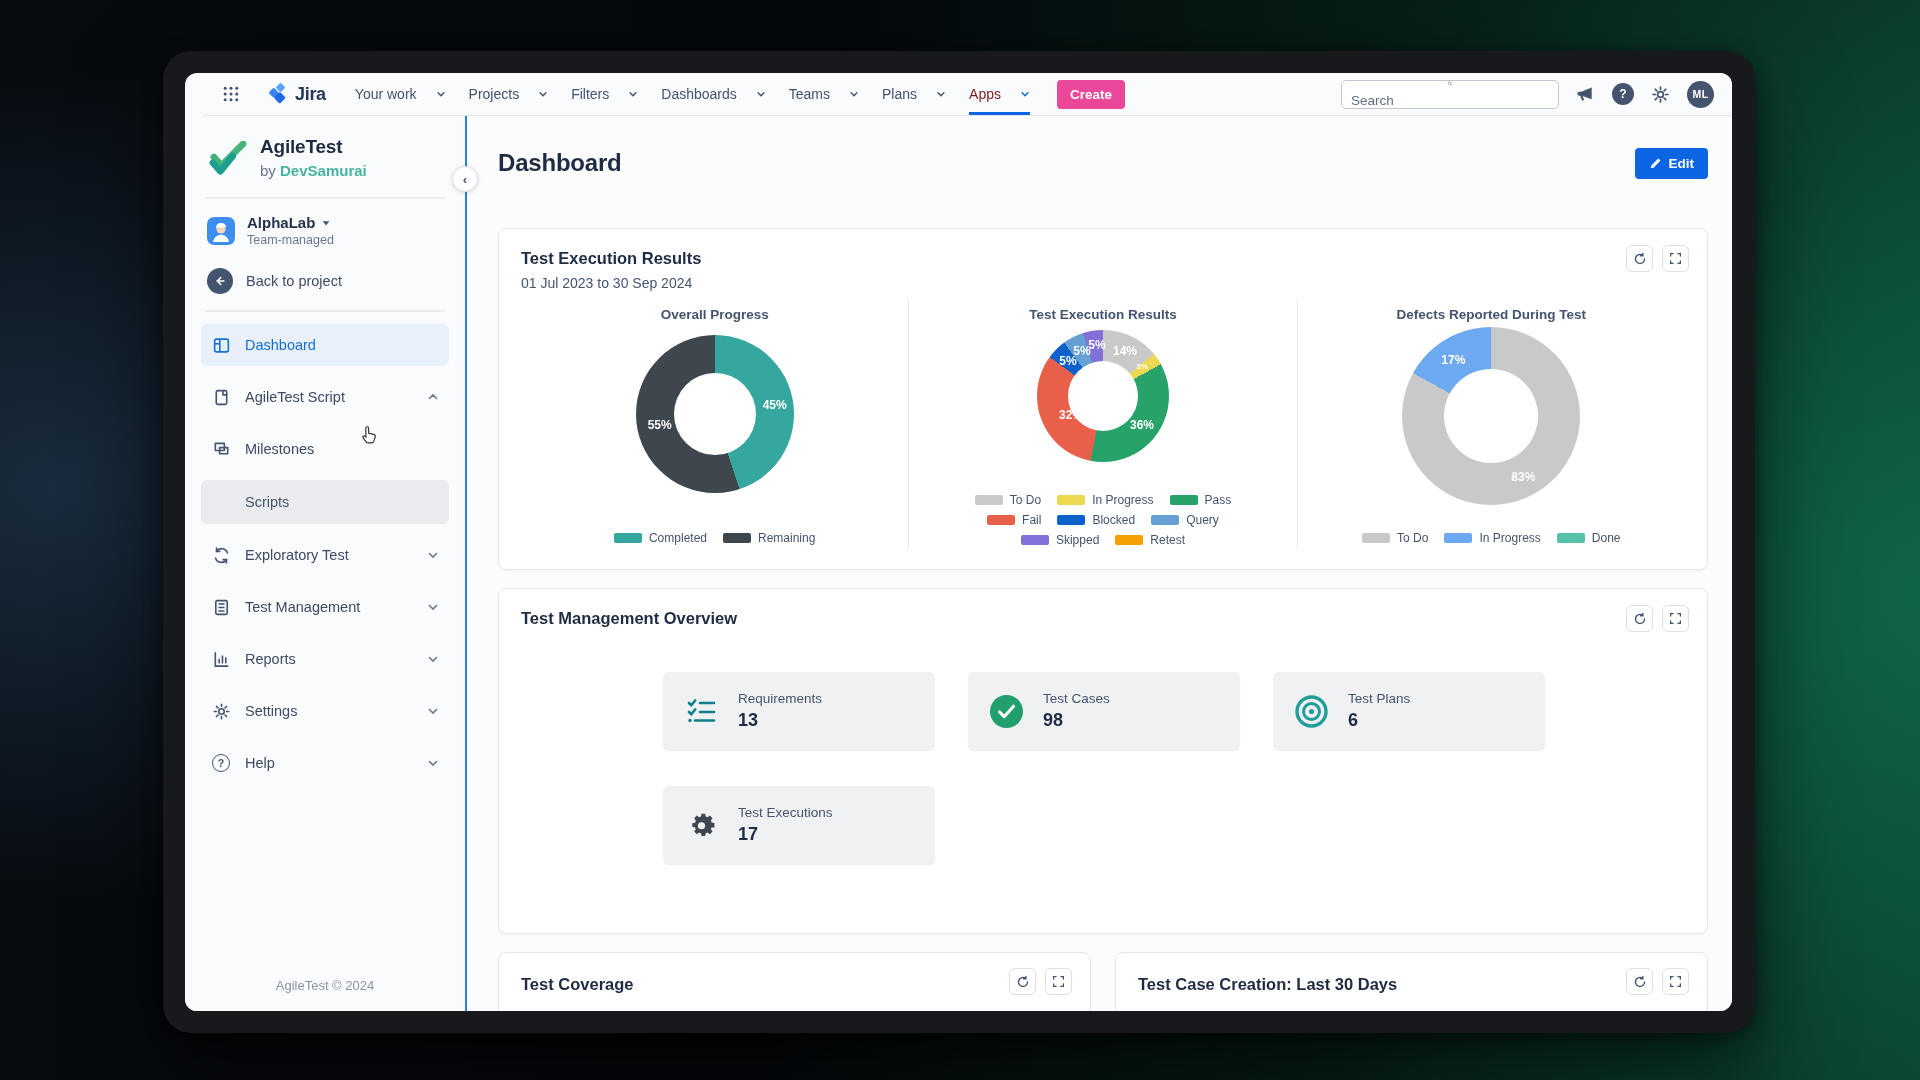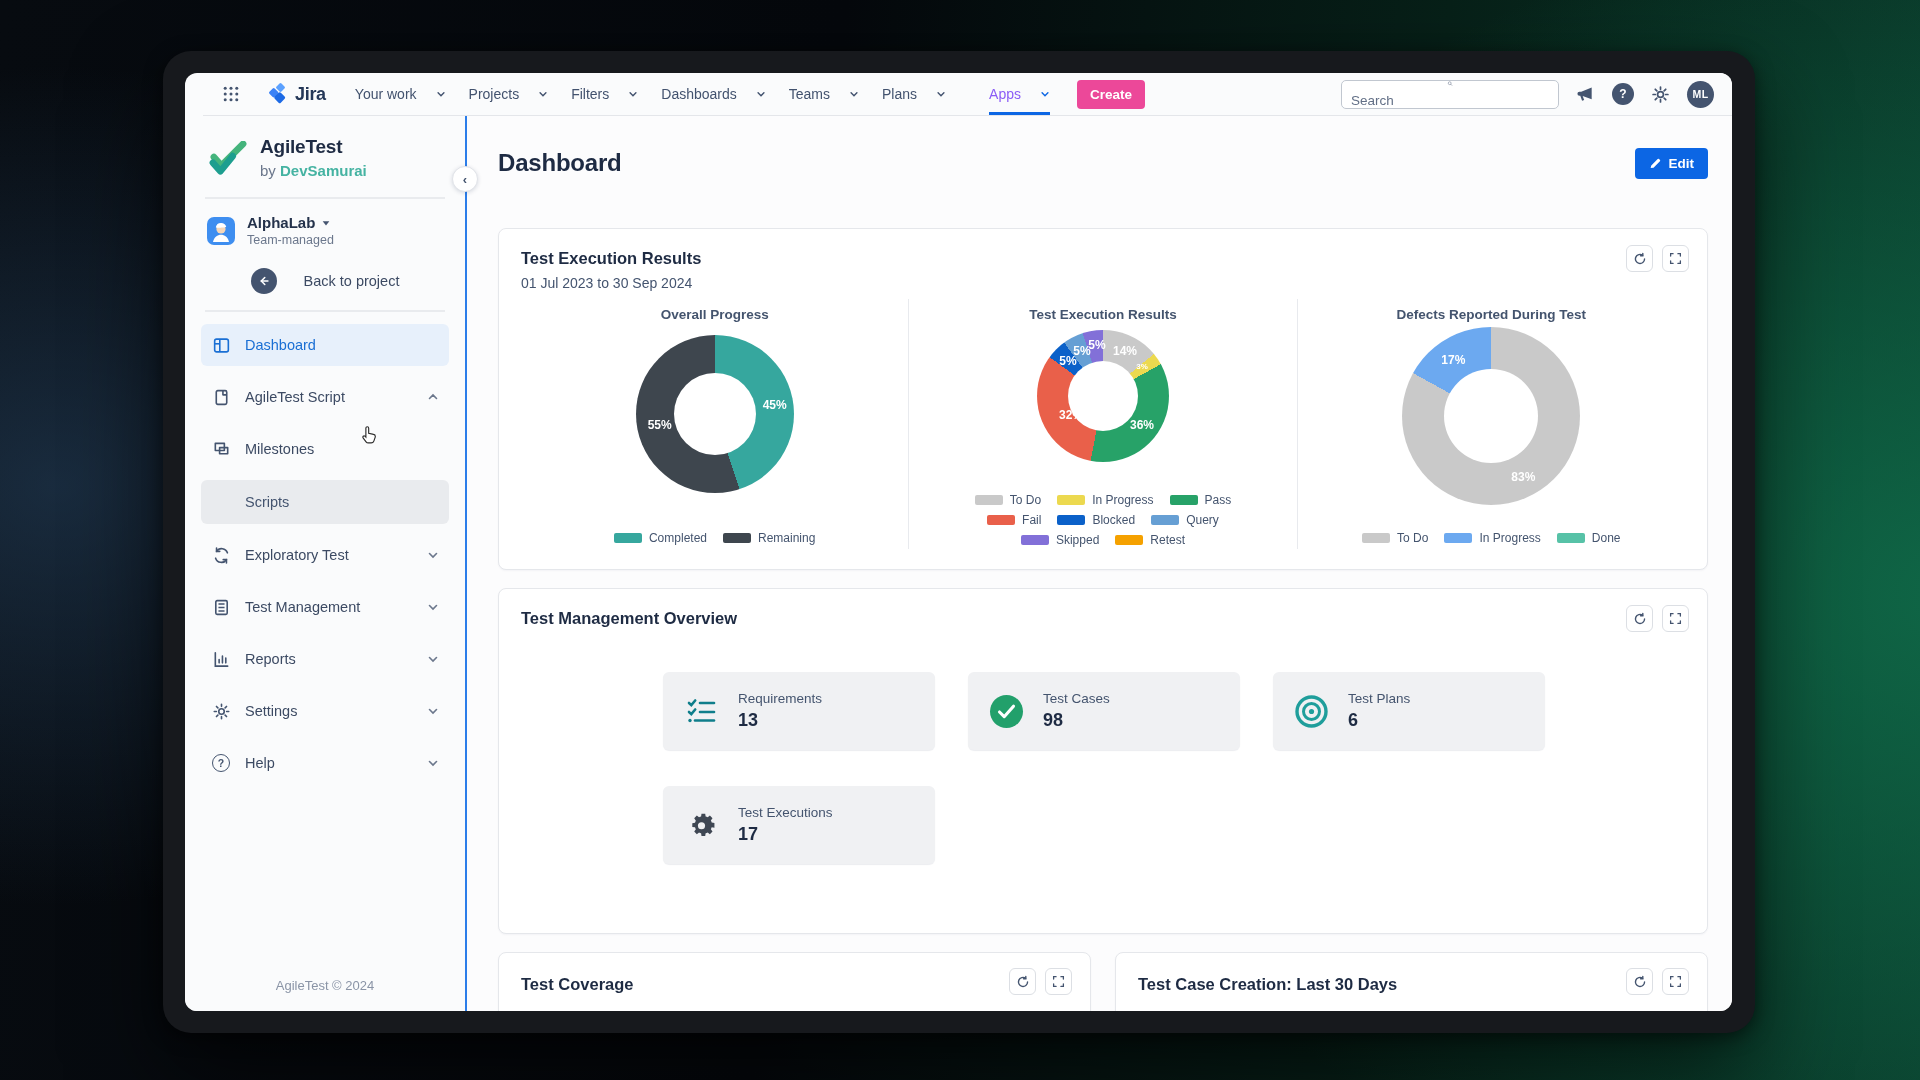--- a/index.html
+++ b/index.html
@@ -28,21 +28,21 @@
     display:flex; align-items:stretch; padding:0 18px 0 16px; z-index:5;
   }
   .nav-left { display:flex; align-items:center; gap:23px; }
   .appswitcher { display:flex; align-items:center; cursor:pointer; padding:4px; }
   .jira-logo { display:flex; align-items:center; gap:7px; margin-right:6px; }
   .jira-logo .wordmark { font-size:18px; font-weight:700; color:#253858; letter-spacing:-.3px; }
   .nav-item {
     display:flex; align-items:center; gap:19px; font-size:14px; color:#42526e; font-weight:500;
     cursor:pointer; height:100%; position:relative;
   }
-  .nav-item.active { color:#8b5cf6; box-shadow:inset 0 -3px 0 #0c66e4;margin-left:20px; }
+  .nav-item.active { color:#7f1d1d; box-shadow:inset 0 -3px 0 #0c66e4; }
   .nav-item.active svg path { stroke:#0c66e4; }
   .btn-create {
     align-self:center; background:#ec4899; color:#fff; font-size:13.5px; font-weight:600;
     border:none; border-radius:4px; padding:7px 13px; margin-left:4px; cursor:pointer;
     font-family:inherit;
   }
   .nav-right { margin-left:auto; display:flex; align-items:center; gap:17px; }
   .search-box {
     display:flex; align-items:center; gap:7px; width:218px; height:29px;
     border:1.5px solid #c1c7d0; border-radius:5px; background:#fff; padding:0 9px;flex-direction:column;
@@ -76,21 +76,21 @@
     color:#44546f; font-size:13px; font-weight:700;
   }
   .side-logo { display:flex; align-items:center; gap:13px; padding:20px 22px 16px 24px; }
   .side-logo .name { font-size:19px; font-weight:800; color:#1e2b43; letter-spacing:-.2px; }
   .side-logo .byline { font-size:15px; color:#6b778c; margin-top:4px; }
   .side-logo .vendor { color:#45b3a2; font-weight:600; }
   .side-hr { height:2px; background:#e9ebee; margin:2px 20px; border:none; }
   .project-row { display:flex; align-items:center; gap:12px; padding:13px 22px; cursor:pointer; }
   .project-name { font-size:15px; font-weight:700; color:#24324b; display:flex; align-items:center; gap:6px; }
   .project-type { font-size:12.5px; color:#6b778c; margin-top:2px; }
-  .back-row { display:flex; align-items:center; gap:27px; padding:8px 22px 14px; cursor:pointer;justify-content:center; }
+  .back-row { display:flex; align-items:center; gap:13px; padding:8px 22px 14px; cursor:pointer; }
   .back-circle {
     width:26px; height:26px; border-radius:50%; background:#44546f;
     display:flex; align-items:center; justify-content:center;
   }
   .back-label { font-size:14.5px; color:#3c4a63; font-weight:500; }
   .menu { padding:10px 16px 0; }
   .menu-item {
     display:flex; align-items:center; gap:14px; height:42px; border-radius:6px;
     padding:0 10px; margin-bottom:10px; color:#3c4a63; font-size:14.5px; font-weight:500;
     cursor:pointer; position:relative;

